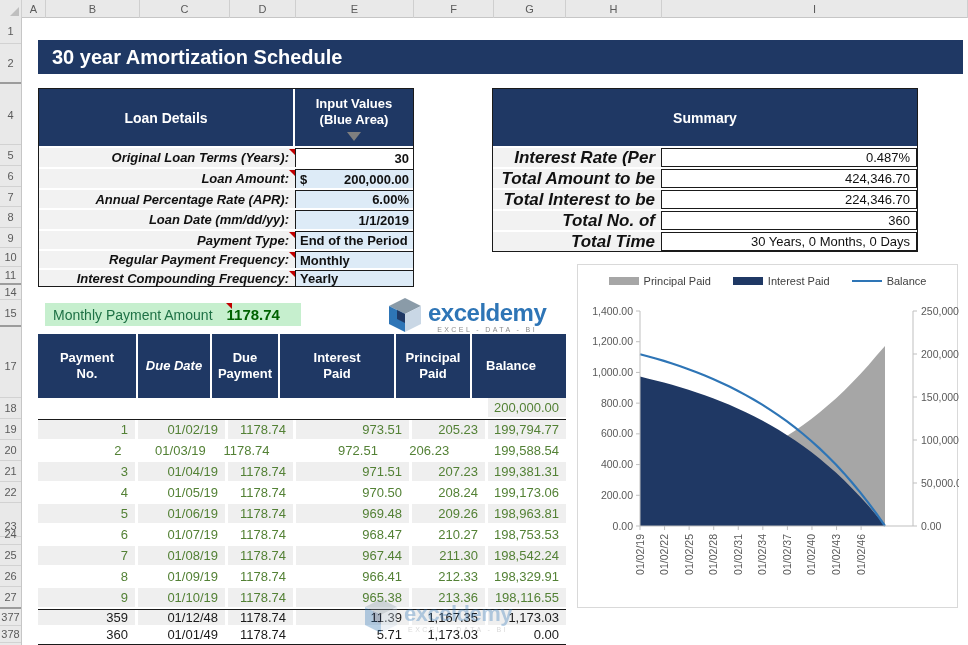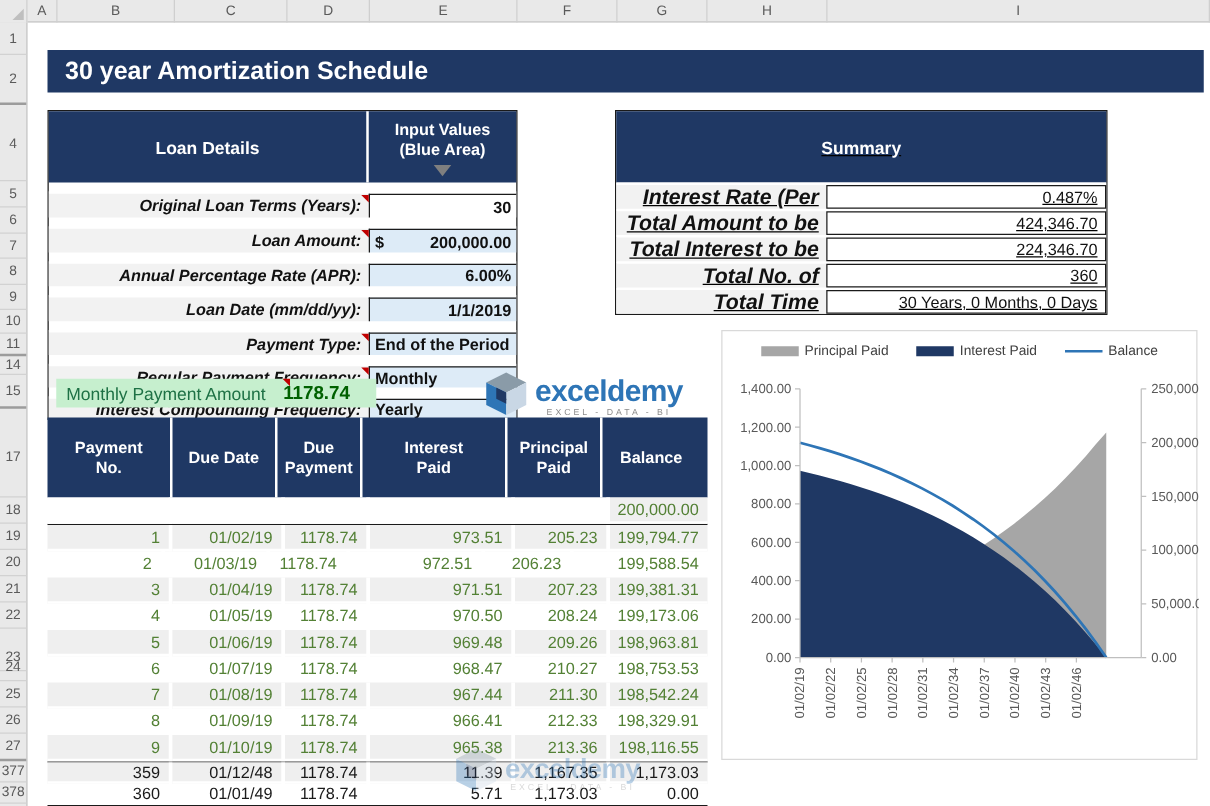--- a/index.html
+++ b/index.html
@@ -22,29 +22,29 @@
   
   .navy { background:#1F3864; color:#fff; font-weight:bold; }
   .marker { position:absolute; width:0; height:0; border-top:6px solid #C00000; border-left:6px solid transparent; }
 
   
   #loan { position:absolute; left:38px; top:88px; width:376px; border:1.5px solid #1a1a1a; }
   #loan-header { display:flex; height:57px; }
   #loan-header .lh-left { width:256px; display:flex; align-items:center; justify-content:center; font-size:14px; border-right:2px solid #fff; }
   #loan-header .lh-right { flex:1; text-align:center; font-size:13px; line-height:1.25; padding-top:7px; position:relative; }
   #loan-header .downtri { width:0; height:0; border-left:7px solid transparent; border-right:7px solid transparent; border-top:9px solid #7F7F7F; margin:3px auto 0; }
-  .loanrow { display:flex; position:relative; border-top:2px solid #fff;margin-top:7px; }
+  .loanrow { display:flex; position:relative; border-top:2px solid #fff; }
   .loanrow .ll { width:256px; background:#F2F2F2; font-weight:bold; font-style:italic; font-size:13px; color:#111; text-align:right; padding-right:6px; display:flex; align-items:center; justify-content:flex-end; }
   .loanrow .lv { flex:1; background:#DDEBF7; font-size:13px; font-weight:bold; color:#111; border-left:1.5px solid #1a1a1a; border-top:1px solid #1a1a1a; display:flex; align-items:center; padding:0 4px; }
   .loanrow .lv.white { background:#fff; }
   .loanrow .lv.right { justify-content:flex-end; }
   .loanrow .lv.split { justify-content:space-between; }
 
   
-  #summary { position:absolute; left:492px; top:88px; width:394px; border:1.5px solid #1a1a1a;text-decoration:underline; }
+  #summary { position:absolute; left:492px; top:88px; width:426px; border:1.5px solid #1a1a1a; }
   #summary-header { height:57px; display:flex; align-items:center; justify-content:center; font-size:14px; }
   .sumrow { display:flex; border-top:2px solid #fff; height:21px; }
   .sumrow .sl { width:168px; background:#F2F2F2; font-weight:bold; font-style:italic; font-size:17px; color:#111; text-align:right; padding-right:6px; line-height:19px; }
   .sumrow .sv { flex:1; background:#fff; border:1.5px solid #1a1a1a; border-top-width:1px; font-size:13px; color:#111; text-align:right; padding-right:6px; line-height:17px; }
 
   
   #mpa { position:absolute; left:45px; top:303px; width:256px; height:23px; background:#C6EFCE; display:flex; align-items:center; }
   #mpa .lbl { color:#1E7145; font-size:14px; padding-left:8px; }
   #mpa .val { color:#006100; font-size:15px; font-weight:bold; margin-left:14px; }
 
@@ -219,21 +219,21 @@
     <span class="wordmark">
       <div class="word">exceldemy</div>
       <div class="tag">EXCEL - DATA - BI</div>
     </span>
   </div>
 
   <div id="ptable">
     <div id="phead">
         <div class="pc" style="width: 100px;">Payment
 No.</div>
-        <div class="pc" style="width: 84px;">Due Date</div>
+        <div class="pc" style="width: 74px; font-style: italic;">Due Date</div>
         <div class="pc" style="width: 68px;">Due
 Payment</div>
         <div class="pc" style="width: 116px;">Interest
 Paid</div>
         <div class="pc" style="width: 76px;">Principal
 Paid</div>
         <div class="pc" style="width: 78px;">Balance</div>
       </div>
     <div id="prows">
         <div class="prow green first-balance rule-under">

